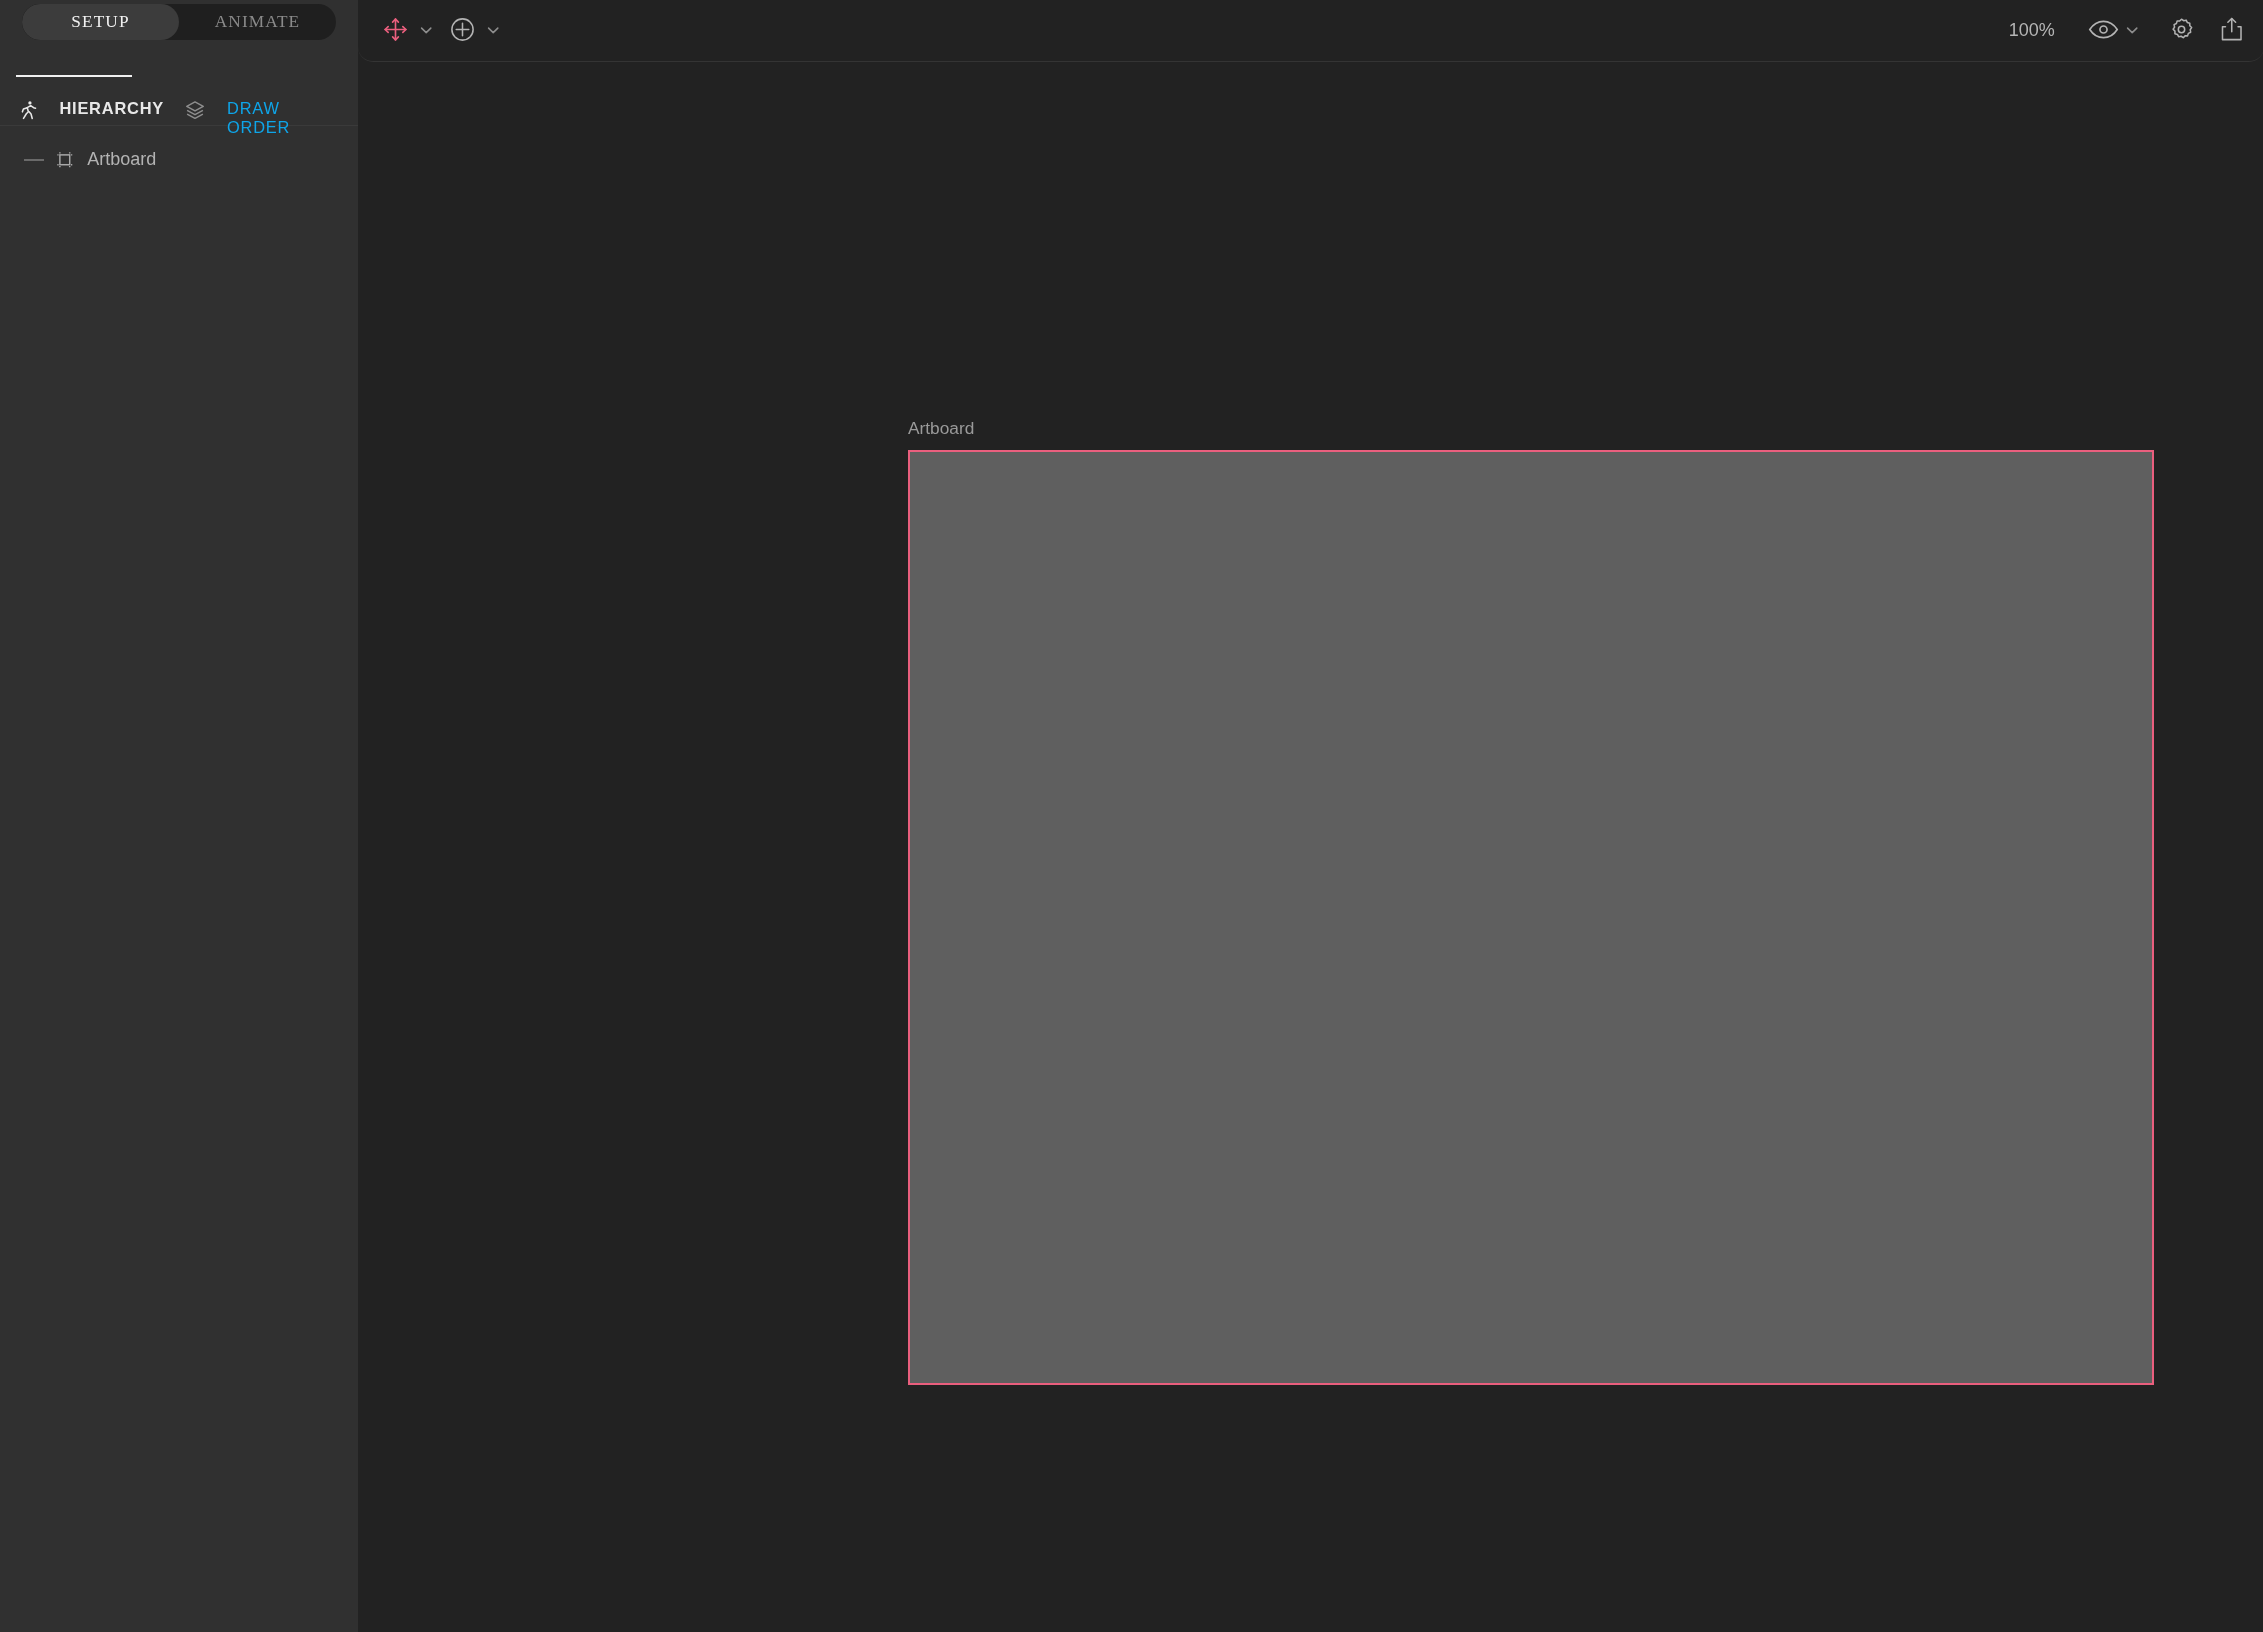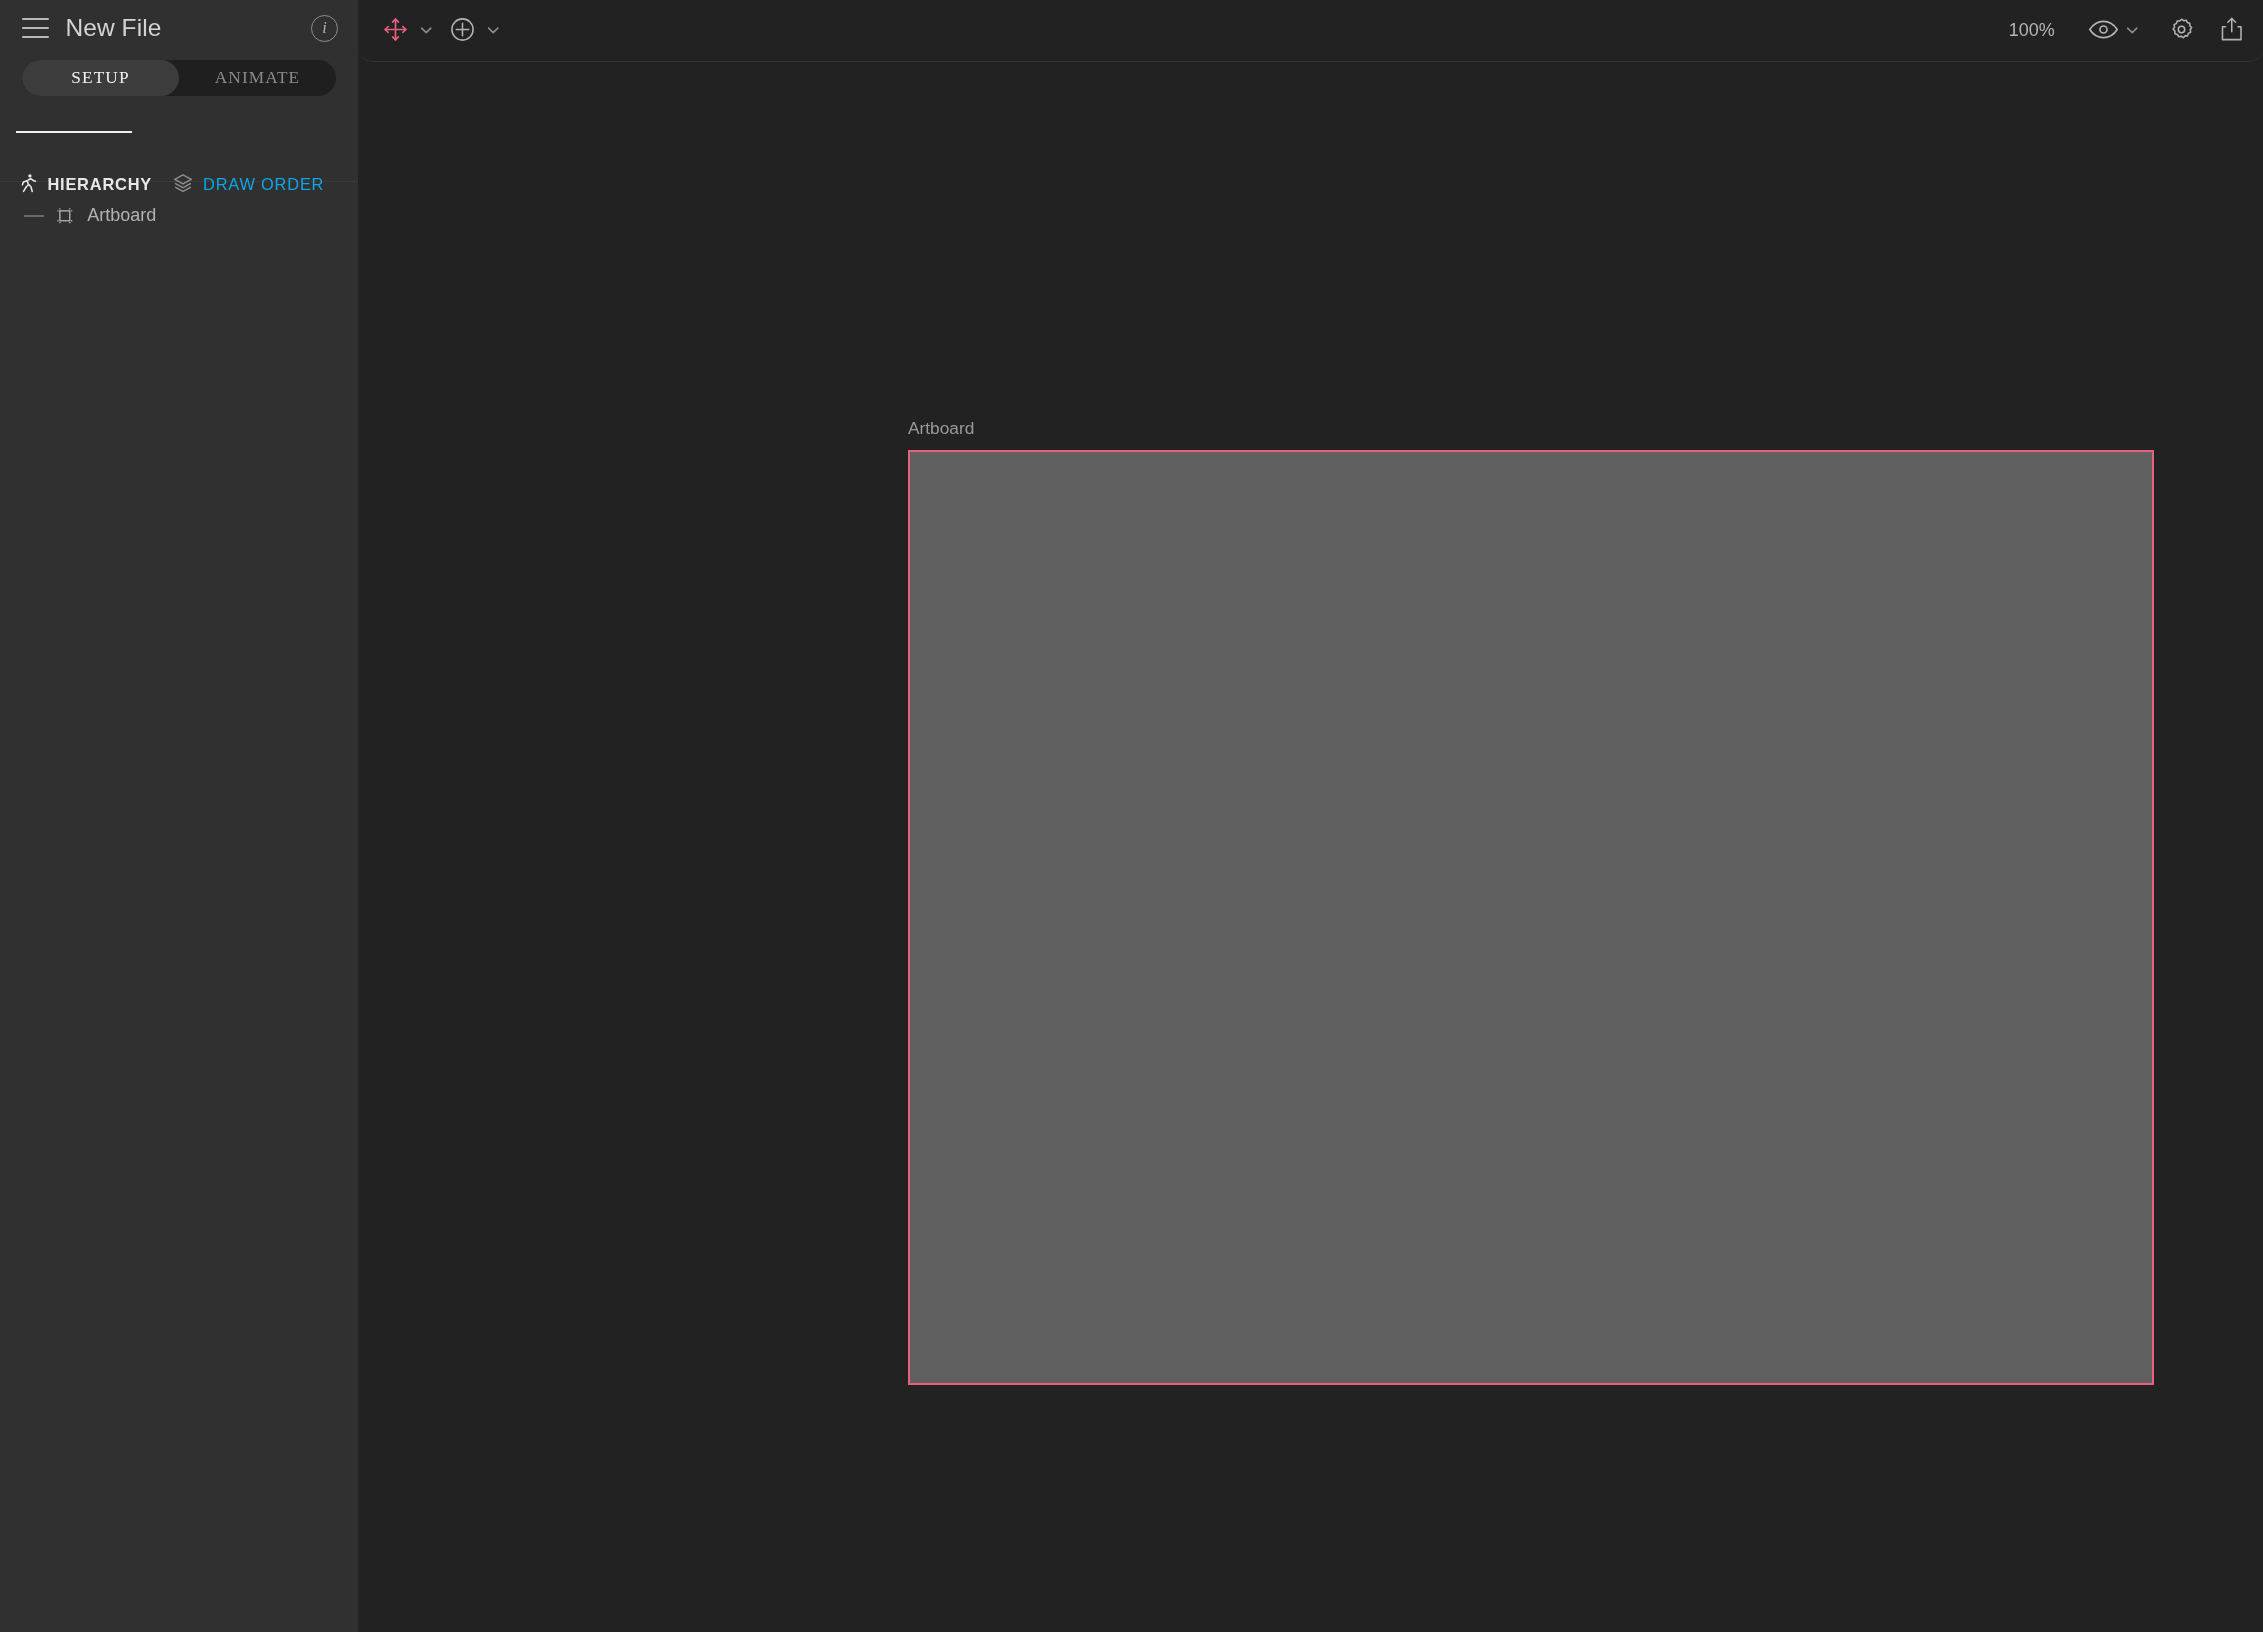--- a/index.html
+++ b/index.html
@@ -92,28 +92,28 @@
   .panel-tabs {
     margin-top: 35px;
     position: relative;
     height: 51px;
     border-bottom: 0.9px solid #3a3a3a;
     display: flex;
     align-items: flex-start;
     padding: 0 0 0 16.4px;
   }
   .panel-tab {
-    display: flex; align-items: flex-end;
-    gap: 9px;
+    display: flex; align-items: flex-start;
+    gap: 21px;
     height: 27px;
     cursor: pointer;
     user-select: none;
     margin-right: 20px;
     position: relative;
-    top: 36px;
+    top: 24px;
   }
   .panel-tab .tab-label {
     font-size: 16.4px;
     letter-spacing: 0.8px;
     color: #0ea5e9;
   }
   .panel-tab.active .tab-label {
     color: #e8e8e8;
     font-weight: bold;
   }
@@ -231,30 +231,20 @@
     color: #8c8c8c;
   }
 </style>
 </head>
 <body>
 
 <div class="app">
 
   <aside class="sidebar">
 
-    <div class="sidebar-header">
-      <div class="hamburger">
-        <span></span>
-          <span></span>
-          <span></span>
-      </div>
-      <div class="file-title">New File</div>
-      <div class="spacer"></div>
-      <div class="info-icon">i</div>
-    </div>
 
     <div class="seg-wrap">
       <div class="segmented">
         <div class="seg-btn active">SETUP</div>
         <div class="seg-btn">ANIMATE</div>
       </div>
     </div>
 
     <div class="panel-tabs">
       <div class="tab-underline"></div>

